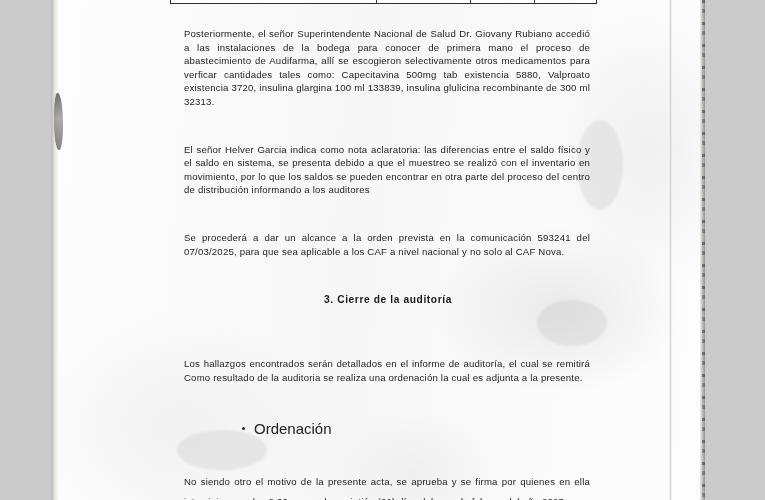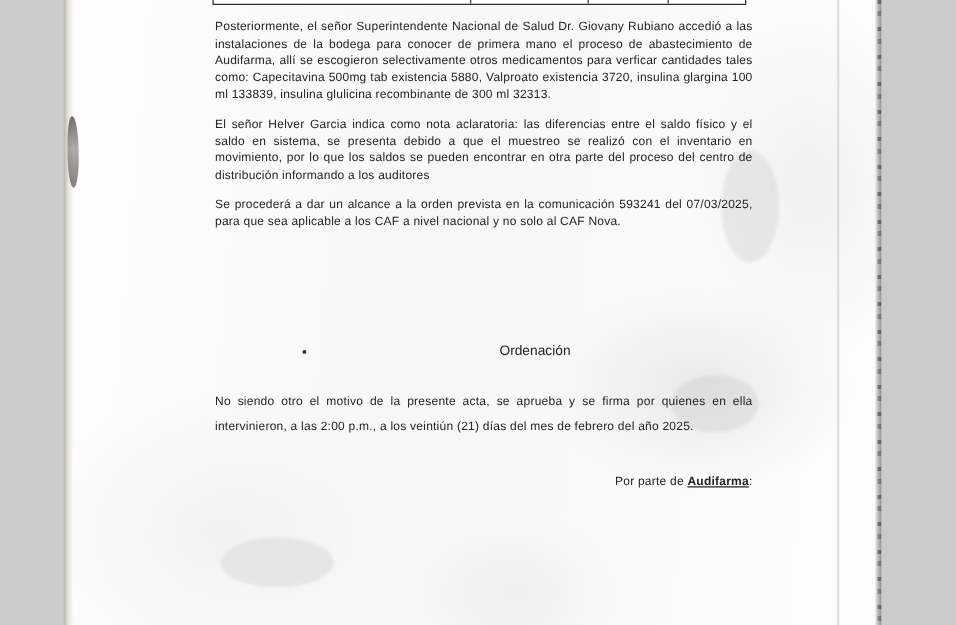--- a/index.html
+++ b/index.html
@@ -108,21 +108,21 @@
     left: 115px;          
     top: 0;
     width: 430px;
     color: #1d1d1d;
   }
 
   .para {
     font-size: 9.6px;
     line-height: 13.6px;
     text-align: justify;
-    margin: 0;
+    margin: 12px;
     letter-spacing: 0.02em;
     color: #232323;
   }
 
   .para.nojust { text-align: right; }
 
   .spacer-sm { height: 10px; }
   .spacer-md { height: 16px; }
   .spacer-lg { height: 26px; }
 
@@ -144,24 +144,23 @@
     color: #181818;
   }
 
   ul.anexos {
     margin: 0;
     padding: 0 0 0 82px;
     list-style: none;
   }
   ul.anexos li {
     position: relative;
-    font-size: 11px;
+    font-size: 15px;
     line-height: 13.6px;
     color: #232323;
-    text-align: center;
   }
   ul.anexos li .bullet {
     position: absolute;
     left: -12px;
     top: 5px;
     width: 3px;
     height: 3px;
     border-radius: 50%;
     background: #2a2a2a;
   }
@@ -245,23 +244,25 @@
 
       <div class="spacer-sm"></div>
 
       <p class="para">Se procederá a dar un alcance a la orden prevista en la comunicación 593241 del 07/03/2025, para que sea aplicable a los CAF a nivel nacional y no solo al CAF Nova.</p>
 
       <div class="spacer-sm"></div>
 
 
       <div class="spacer-md" style="height:14px"></div>
 
+      <p class="heading-num">3.  Cierre de la auditoría</p>
 
       <div class="spacer-lg" style="height:40px"></div>
 
+      <p class="para">Los hallazgos encontrados serán detallados en el informe de auditoría, el cual se remitirá Como resultado de la auditoria se realiza una ordenación la cual es adjunta a la presente.</p>
 
       <div class="spacer-md" style="height:15px"></div>
 
 
       <div class="spacer-sm" style="height:11px"></div>
 
       <ul class="anexos">
         <li>
           <span class="bullet"></span>
           <span>Ordenación</span>

